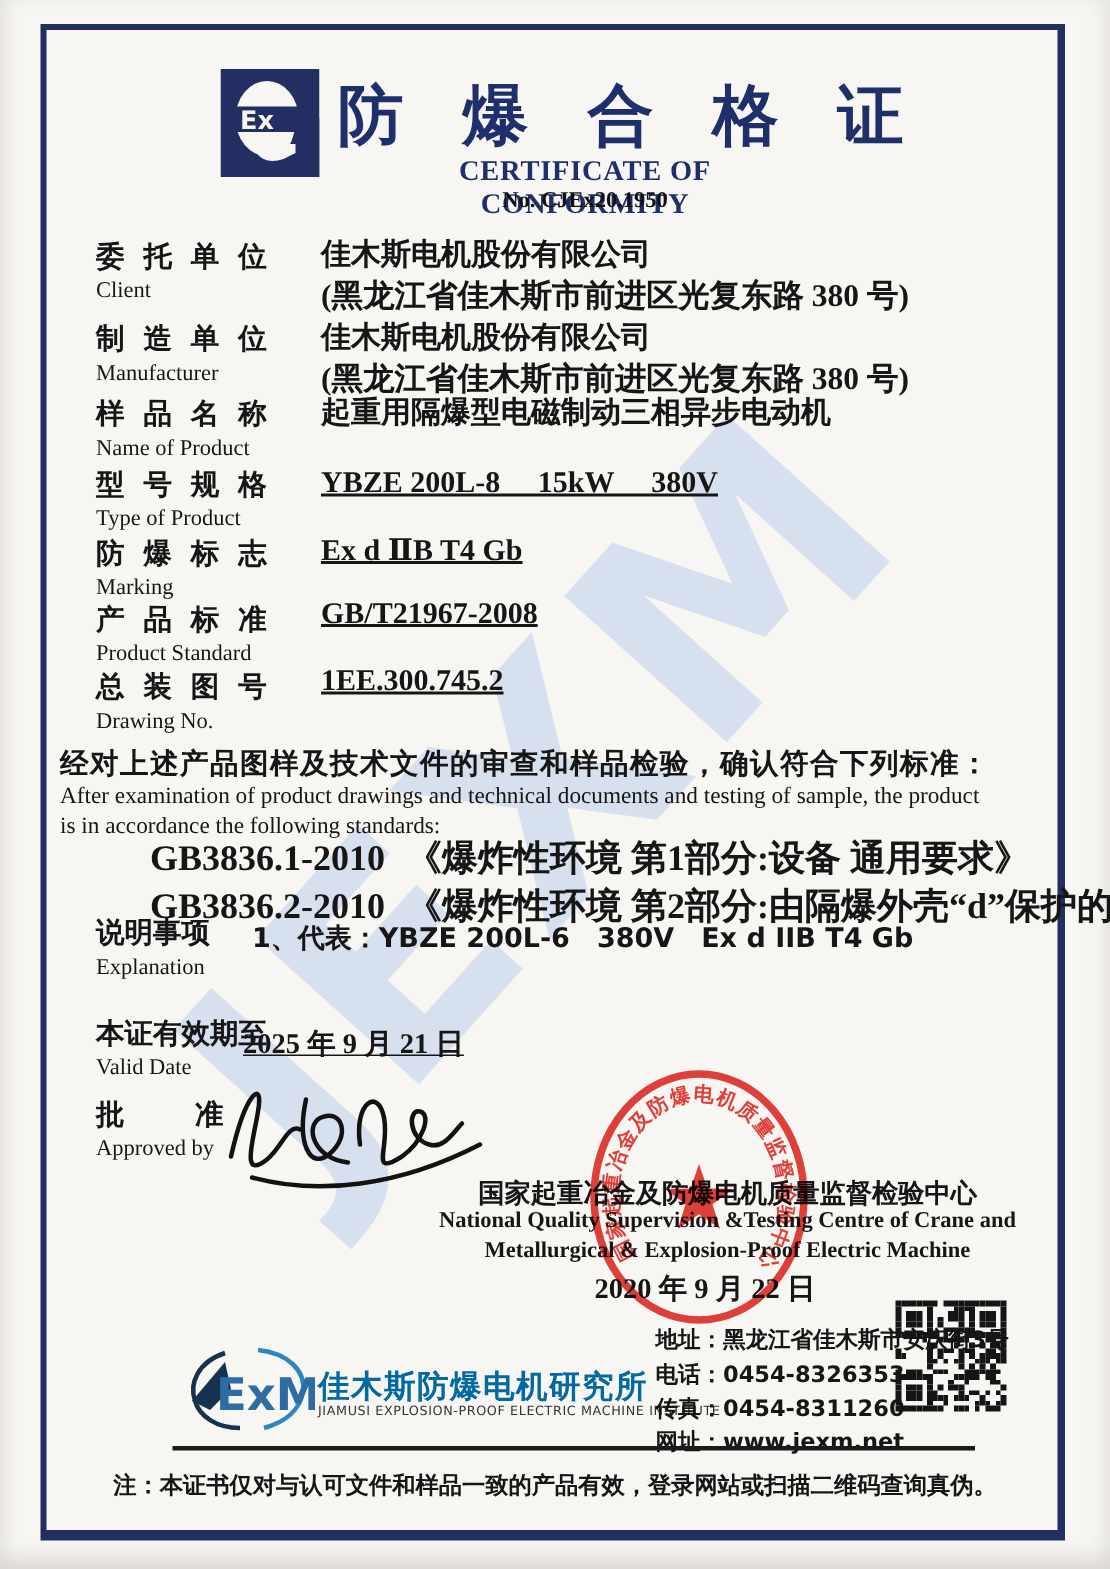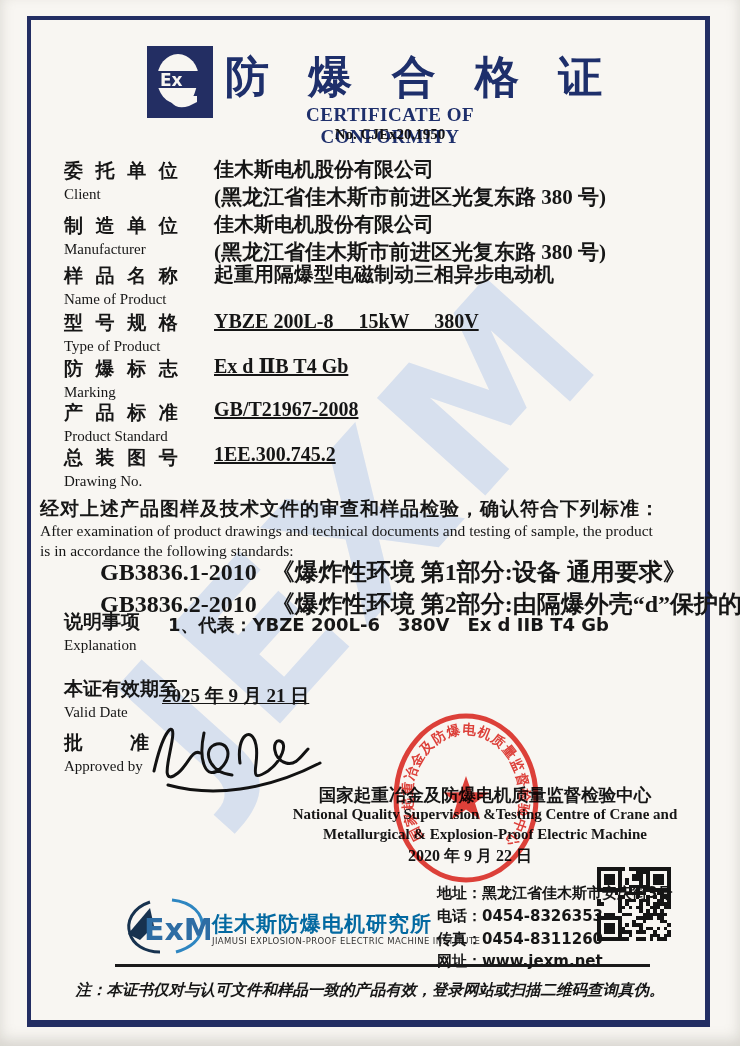--- a/index.html
+++ b/index.html
@@ -28,30 +28,30 @@
   .stmt-cn{font-family:"DejaVu Sans","Liberation Sans",sans-serif;font-weight:bold;
            font-size:19px;letter-spacing:1px;}
   .stmt-en{font-size:15.5px;line-height:1.28;width:614px;}
   .std{font-weight:bold;font-size:24px;white-space:nowrap;}
   .std .code{font-family:"Liberation Serif","DejaVu Serif",serif;margin-right:14px;}
   .exp-item{font-weight:bold;font-size:18px;white-space:nowrap;
             font-family:"DejaVu Sans","Liberation Sans",sans-serif;}
   .inst-cn{font-family:"DejaVu Sans","Liberation Sans",sans-serif;font-weight:bold;
            font-size:17.5px;white-space:nowrap;text-align:center;}
   .inst-en{font-weight:bold;font-size:15px;text-align:center;white-space:nowrap;}
-  .inst-date{font-weight:bold;font-size:16px;text-align:center;white-space:nowrap;}
+  .inst-date{font-weight:bold;font-size:19px;text-align:center;white-space:nowrap;}
   .contact-row{font-family:"DejaVu Sans","Liberation Sans",sans-serif;font-weight:bold;
                font-size:15px;white-space:nowrap;}
   .issuer-cn{font-family:"DejaVu Sans","Liberation Sans",sans-serif;font-weight:bold;
              font-size:21px;letter-spacing:1px;white-space:nowrap;color:#0369a1;}
   .issuer-en{font-size:8.5px;letter-spacing:.4px;white-space:nowrap;color:#333;
              font-family:"DejaVu Sans","Liberation Sans",sans-serif;}
   .divider{position:absolute;left:115px;top:964px;width:535px;height:3px;background:#1a1a1a;z-index:2;}
   .note{font-family:"DejaVu Sans","Liberation Sans",sans-serif;font-weight:bold;
-        font-size:15.5px;text-align:center;white-space:nowrap;font-style:italic;}
+        font-size:15.5px;text-align:center;white-space:nowrap;}
   .stamp-wrap{position:absolute;left:388px;top:708px;z-index:3;opacity:.88;
               mix-blend-mode:multiply;}
   #qr{position:absolute;left:597px;top:867px;z-index:3;display:grid;
       grid-template-columns:repeat(21,3.5px);grid-auto-rows:3.5px;}
   #qr .qd{background:#151515;}
 </style>
 </head>
 <body>
 
 <div class="page">

